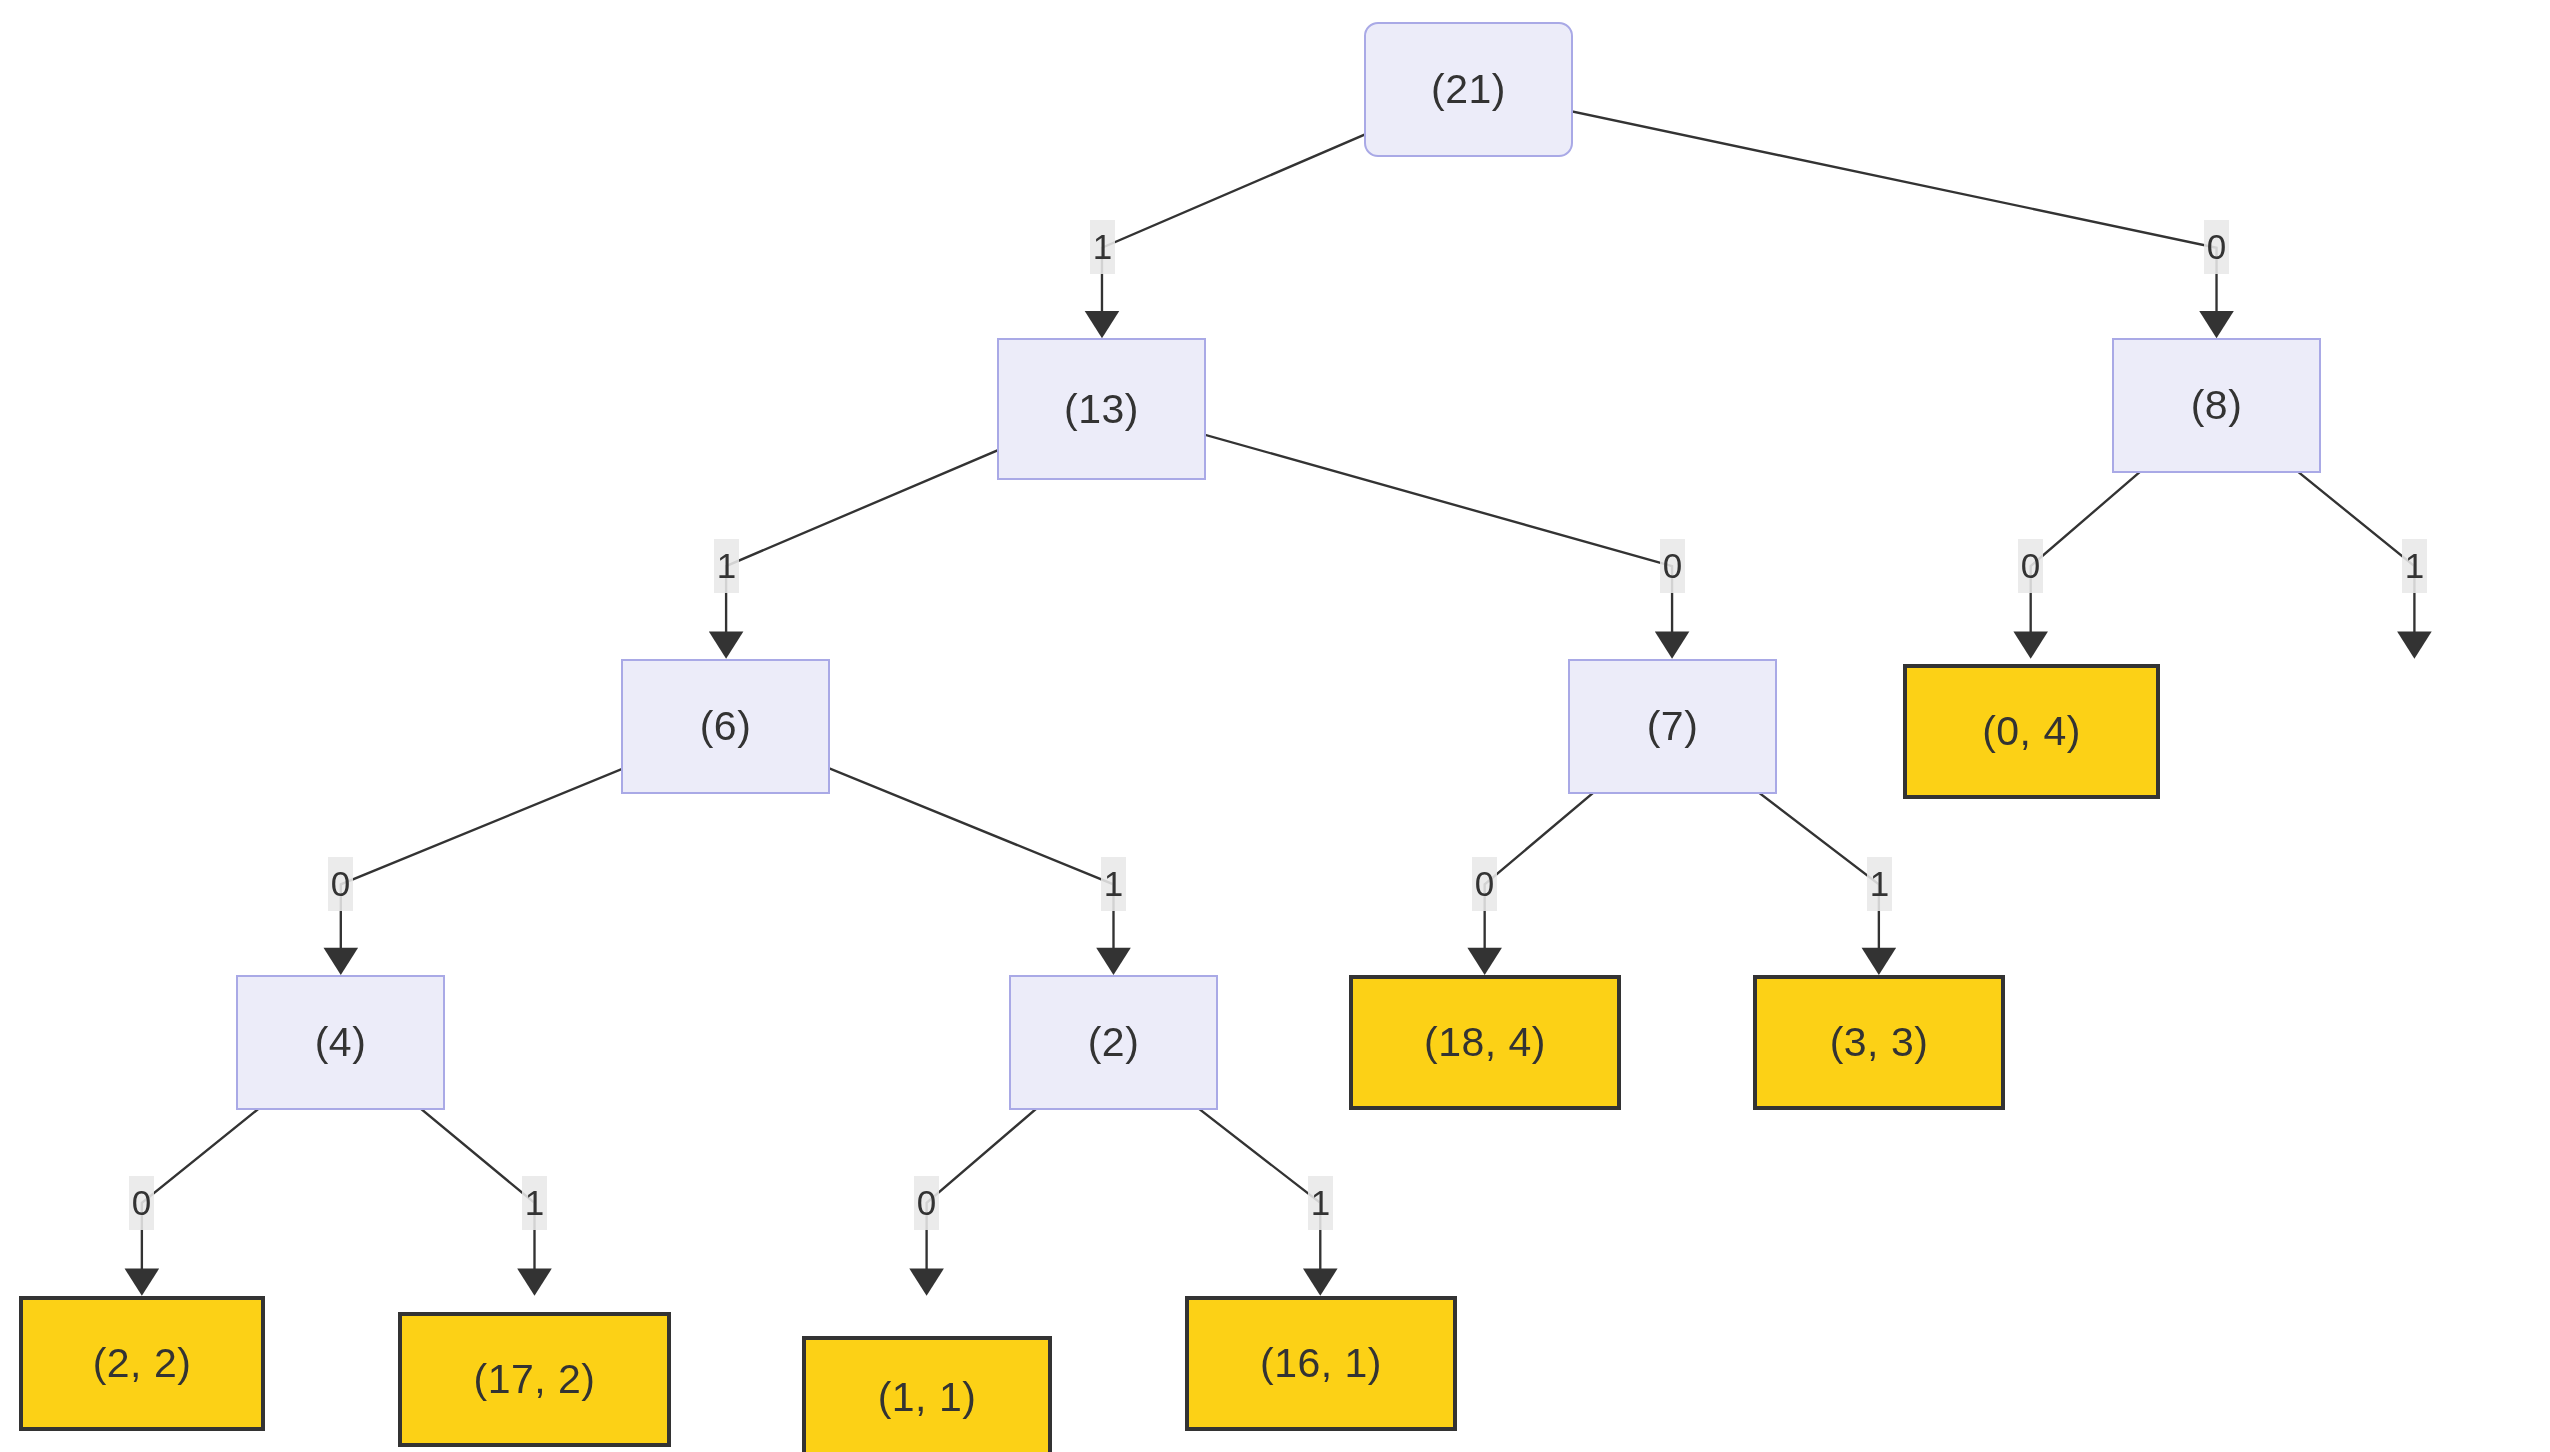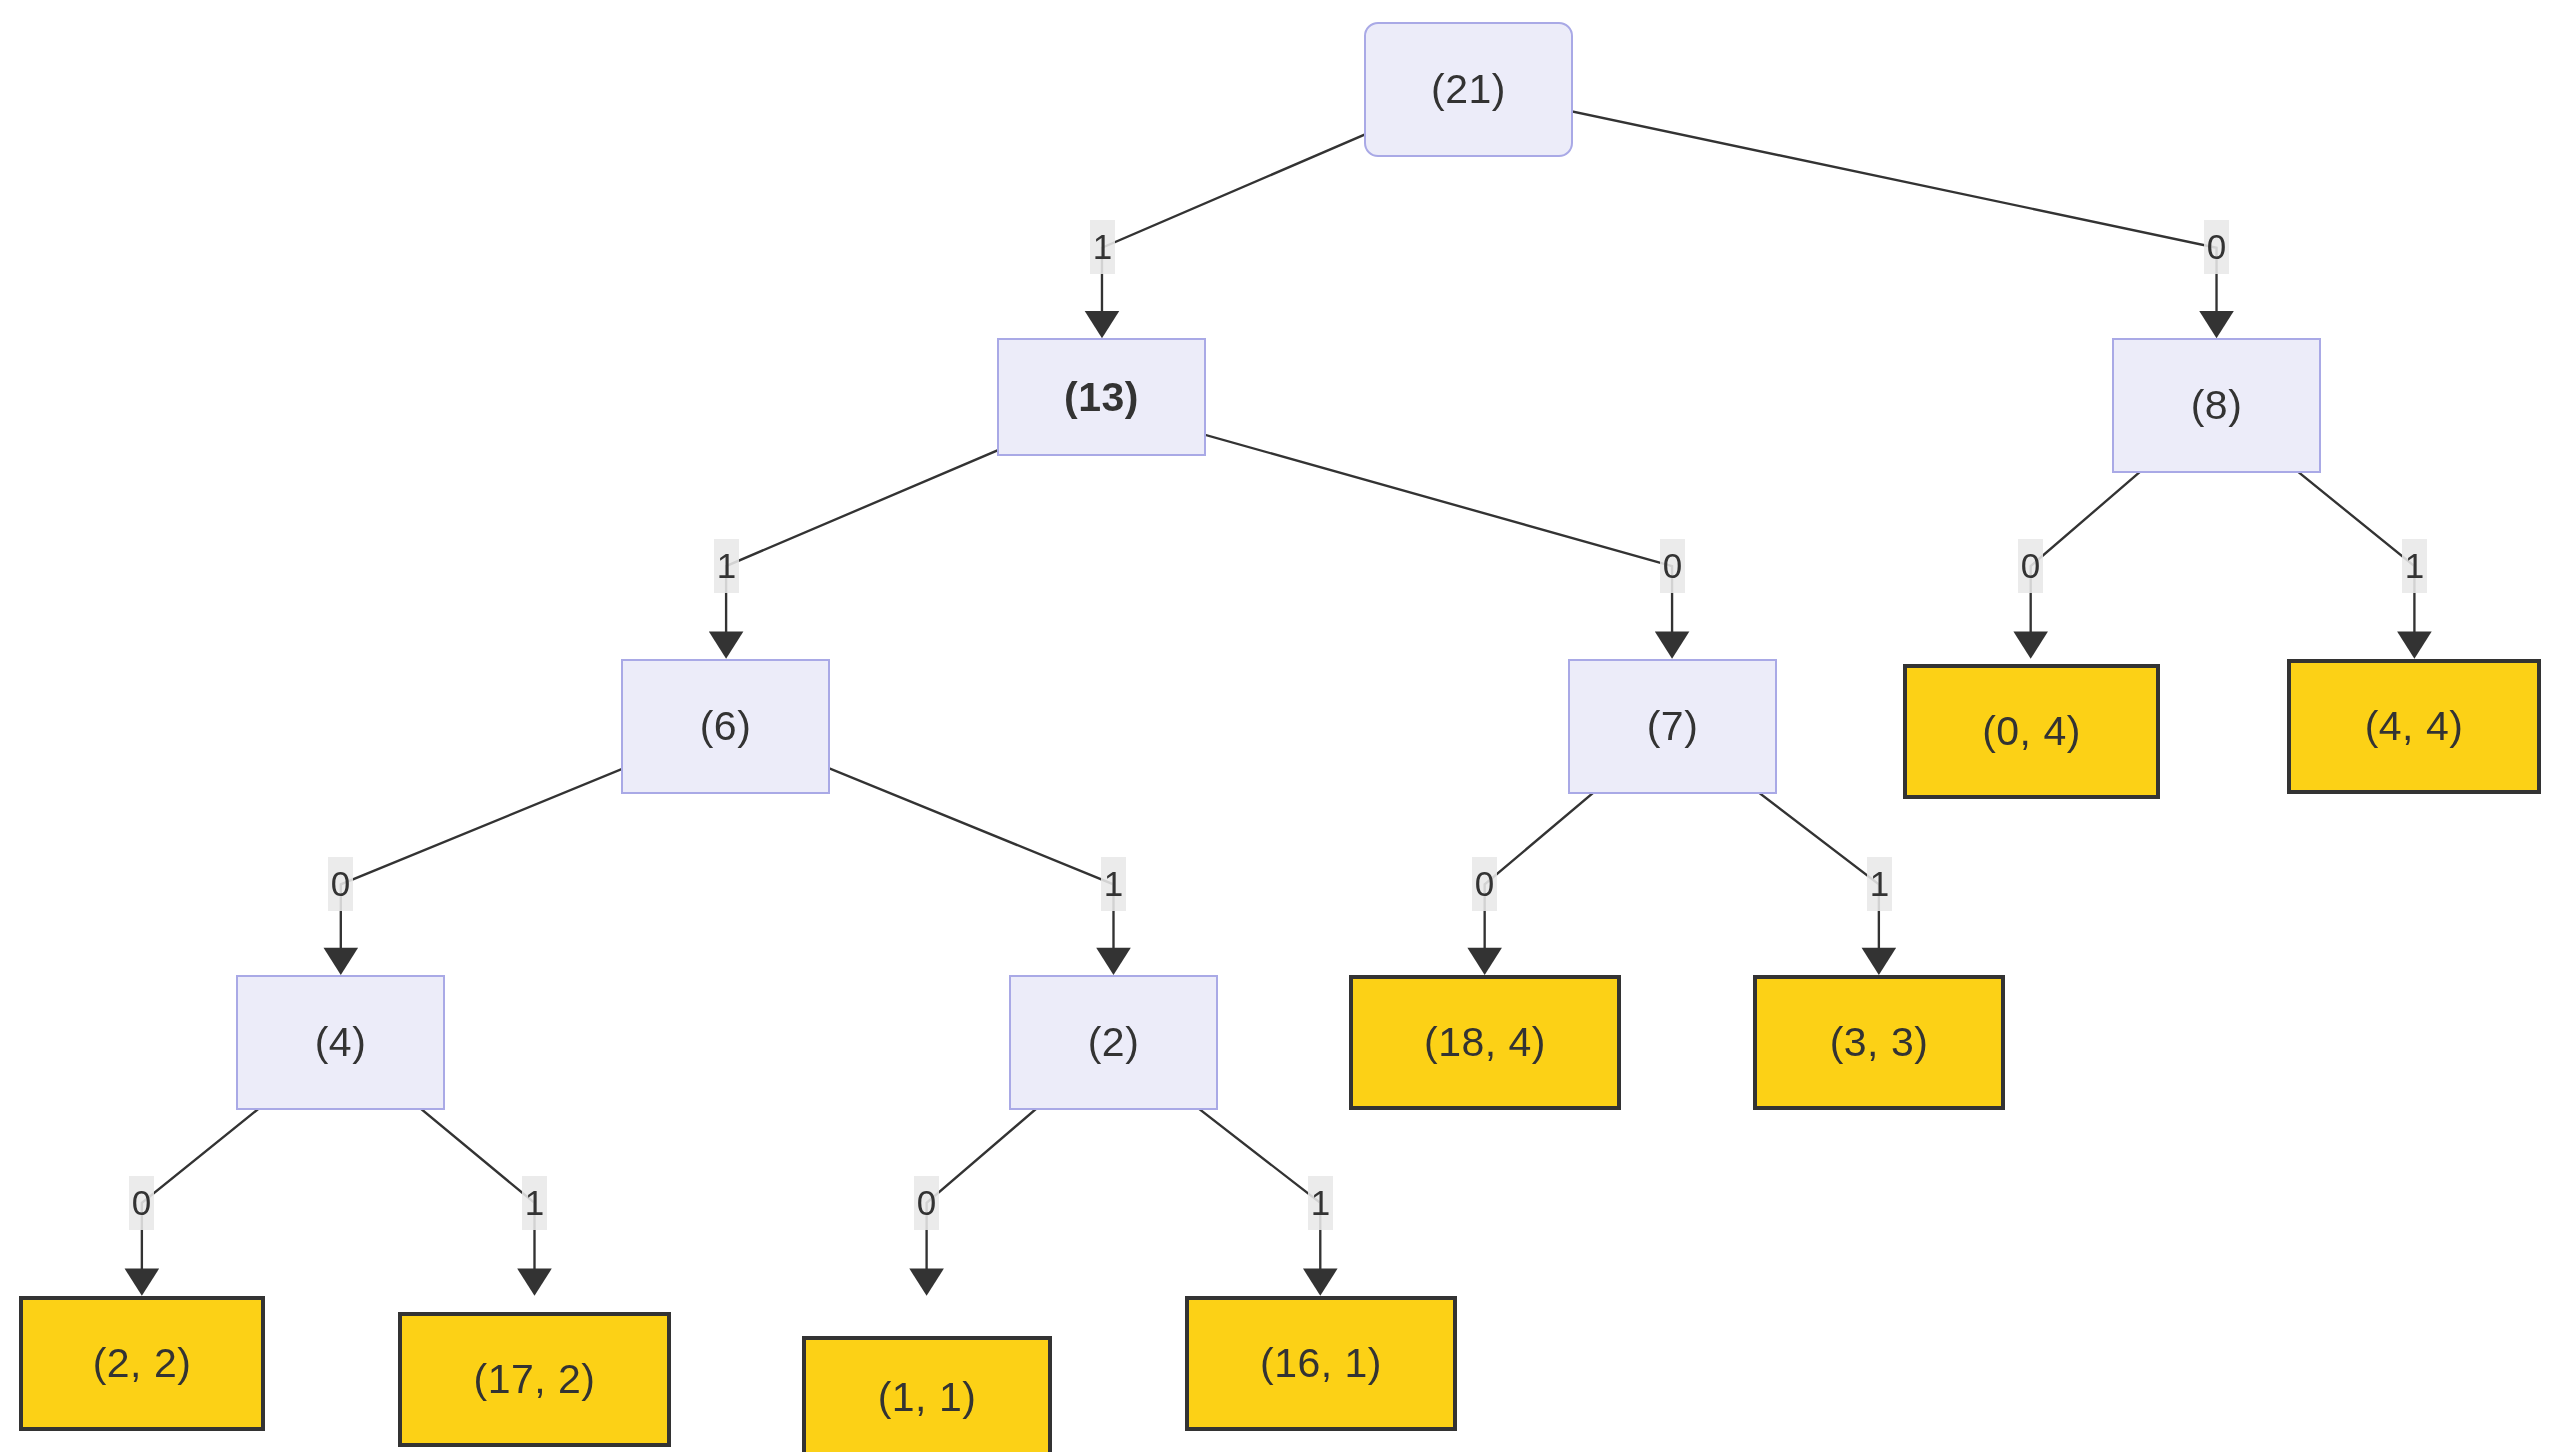--- a/index.html
+++ b/index.html
@@ -79,37 +79,34 @@
       <polygon points="988,2423 1054,2423 1021,2475" fill="#333333"></polygon>
       <path d="M2127,1991 L1770,2297.5 L1770,2427" fill="none" stroke="#333333" stroke-width="4.5"></path>
       <polygon points="1737,2423 1803,2423 1770,2475" fill="#333333"></polygon>
       <path d="M2127,1991 L2522,2297.5 L2522,2427" fill="none" stroke="#333333" stroke-width="4.5"></path>
       <polygon points="2489,2423 2555,2423 2522,2475" fill="#333333"></polygon>
     </svg>
 
 <div class="node internal" style="left: 1364px; top: 22px; width: 209px; height: 135px; border-radius: 14px;">
       <span>(21)</span>
     </div>
-    <div class="node internal" style="left: 997px; top: 338px; width: 209px; height: 118px; font-weight: bold;">
+    <div class="node internal" style="left: 997px; top: 338px; width: 209px; height: 142px;">
       <span>(13)</span>
     </div>
     <div class="node internal" style="left: 2112px; top: 338px; width: 209px; height: 135px;">
       <span>(8)</span>
     </div>
     <div class="node internal" style="left: 621px; top: 659px; width: 209px; height: 135px;">
       <span>(6)</span>
     </div>
     <div class="node internal" style="left: 1568px; top: 659px; width: 209px; height: 135px;">
       <span>(7)</span>
     </div>
     <div class="node leaf" style="left: 1903px; top: 664px; width: 257px; height: 135px;">
       <span>(0, 4)</span>
-    </div>
-    <div class="node leaf" style="left: 2287px; top: 659px; width: 254px; height: 135px;">
-      <span>(4, 4)</span>
     </div>
     <div class="node internal" style="left: 236px; top: 975px; width: 209px; height: 135px;">
       <span>(4)</span>
     </div>
     <div class="node internal" style="left: 1009px; top: 975px; width: 209px; height: 135px;">
       <span>(2)</span>
     </div>
     <div class="node leaf" style="left: 1349px; top: 975px; width: 272px; height: 135px;">
       <span>(18, 4)</span>
     </div>

